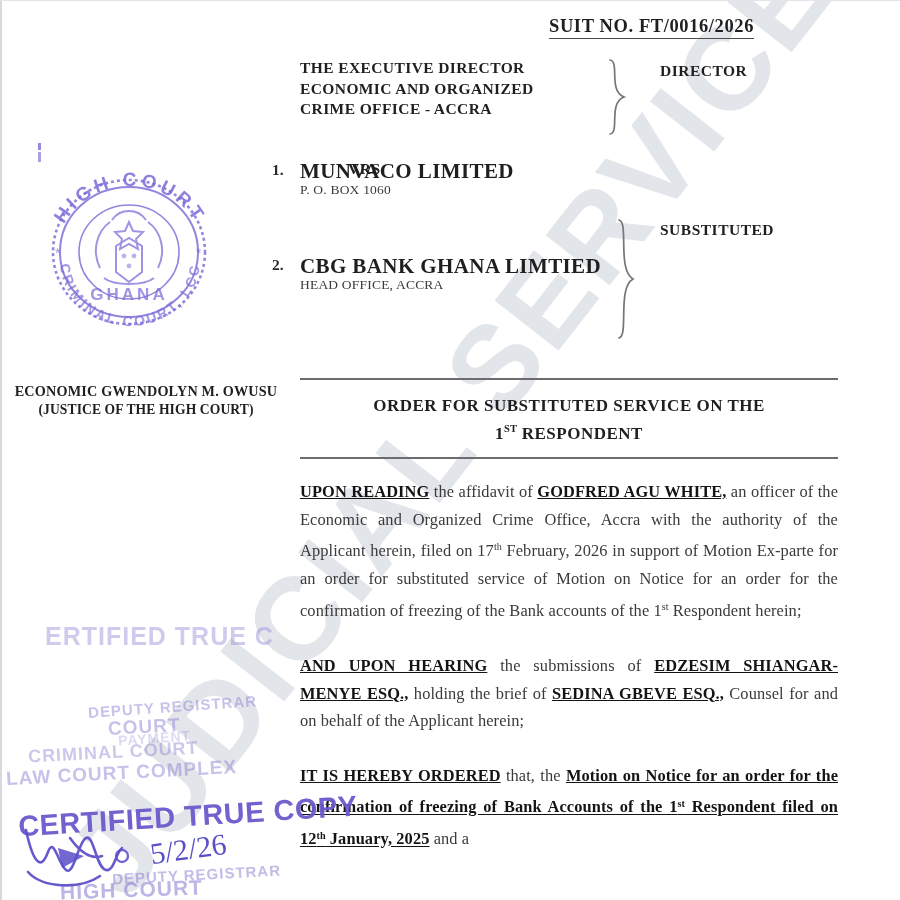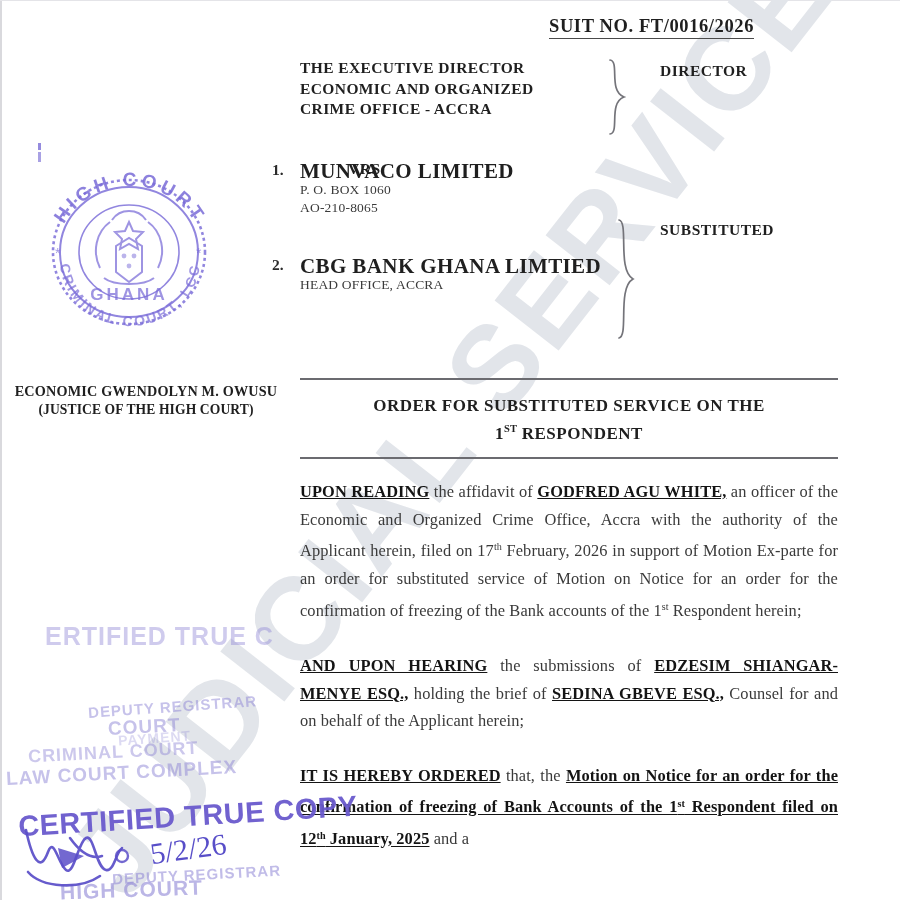--- a/index.html
+++ b/index.html
@@ -153,21 +153,20 @@
       </svg>
     </div>
 
     <div class="vrs">VRS</div>
 
     <div class="resp-block" id="respondent-1">
       <span class="resp-num">1.</span>
       <div class="resp-body">
         <div class="resp-name">MUNVACO LIMITED</div>
         <div class="resp-addr">P. O. BOX 1060</div>
-        <div class="resp-addr">AO-210-8065</div>
       </div>
     </div>
 
     <div class="resp-block" id="respondent-2">
       <span class="resp-num">2.</span>
       <div class="resp-body">
         <div class="resp-name">CBG BANK GHANA LIMTIED</div>
         <div class="resp-addr">HEAD OFFICE, ACCRA</div>
       </div>
     </div>

